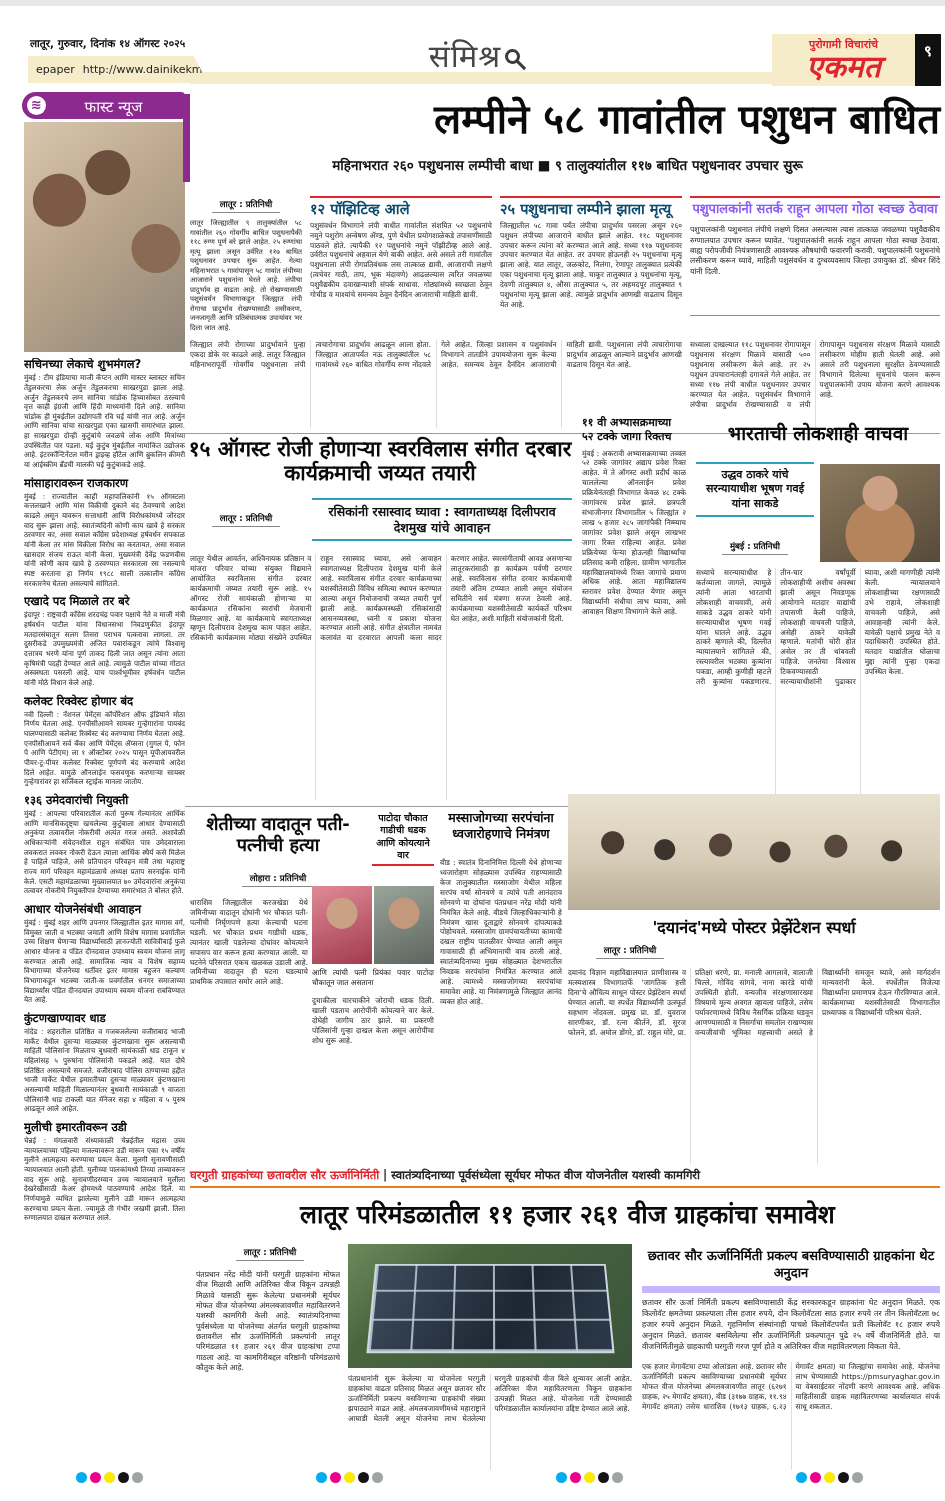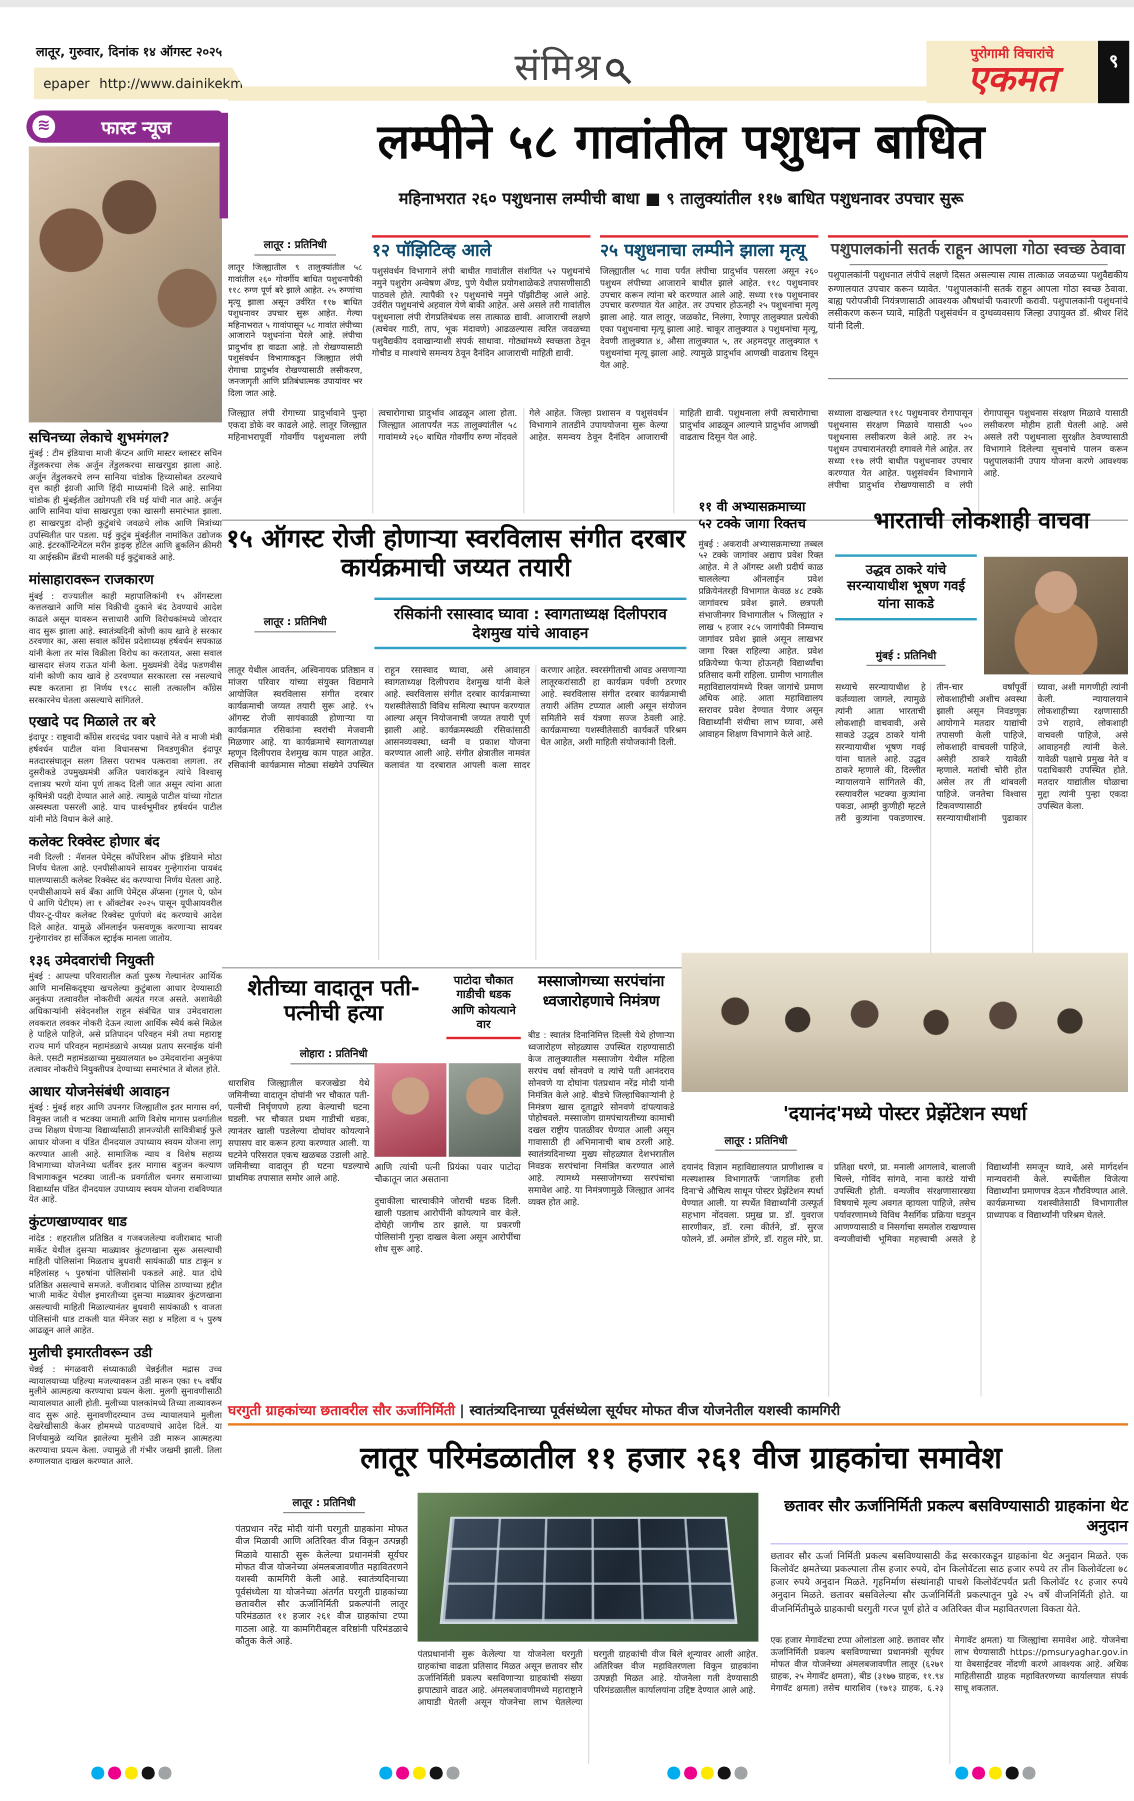--- a/index.html
+++ b/index.html
@@ -16,42 +16,42 @@
 .mh-section{left:0;top:28px;width:945px;text-align:center;font-size:31px;font-weight:normal;color:#474747;letter-spacing:1px}
 .mag{display:inline-block;width:15px;height:15px;border:3px solid #3c3c3c;border-radius:50%;position:relative;top:-3px;left:4px}
 .mag::after{content:"";position:absolute;width:3px;height:13px;background:#3c3c3c;right:-5px;bottom:-10px;transform:rotate(-45deg)}
 .mh-right{left:772px;top:28px;width:143px;height:52px;background:#f6ecca;text-align:center;padding-top:2px}
 .mh-tag{font-size:11px;font-weight:bold;color:#e0262d}
 .mh-brand{font-size:30px;font-weight:bold;font-style:italic;color:#e0262d;line-height:1;margin-top:1px}
 .mh-pageno{left:915px;top:28px;width:26px;height:52px;background:#101010;color:#fff;text-align:center;font-size:15px;font-weight:bold;padding-top:6px}
 
 .fn-head{left:22px;top:86px;width:163px;height:27px;background:#8d2a8f;border-radius:14px 4px 4px 14px;display:flex;align-items:center;gap:8px;padding-left:5px}
 .fn-ic{width:19px;height:19px;background:#fff;border-radius:50%;color:#8d2a8f;font-size:13px;font-weight:bold;text-align:center;line-height:17px}
-.fn-title{color:#fff;font-size:15px;font-weight:bold;flex:1;text-align:center;padding-right:12px}
+.fn-title{color:#fff;font-size:15px;font-weight:normal;flex:1;text-align:center;padding-right:12px}
 .fn-photo{left:24px;top:116px;width:161px;height:230px;background:
  radial-gradient(circle at 22% 34%,#7d5a44 0 26px,transparent 27px),
  radial-gradient(circle at 52% 22%,#6d4f3d 0 22px,transparent 23px),
  radial-gradient(circle at 82% 55%,#8a6a52 0 24px,transparent 25px),
  linear-gradient(140deg,#d9c6ae 0%,#bba68c 45%,#8f8679 100%)}
 .fn-col{left:24px;top:352px;width:161px;height:1106px;overflow:hidden}
 .fn-item{margin-bottom:7px}
 .fn-hl{font-size:11.5px;font-weight:bold;color:#0a0a0a;line-height:1.15;margin-bottom:2px}
 .fn-bd{font-size:7.1px;line-height:1.36;text-align:justify;color:#222}
 
 .jt{font-size:7.3px;line-height:1.36;text-align:justify;color:#222;overflow:hidden}
 .dl{font-size:8.6px;font-weight:bold;text-align:center;color:#111}
 .dl span{display:inline-block;border-bottom:1px solid #888;padding:0 8px 2px}
 .rule{background:#9a9a9a;height:1px}
 .redtop{border-top:2px solid #e0262d}
 
 .purple-strip{left:183px;top:88px;width:7px;height:88px;background:#8d2a8f}
-.lead-hl{left:195px;top:92px;width:745px;text-align:center;font-size:40px;font-weight:bold;color:#0a0a0a;line-height:1.05}
+.lead-hl{left:195px;top:92px;width:745px;text-align:right;font-size:40px;font-weight:bold;color:#0a0a0a;line-height:1.05}
 .lead-sub{left:195px;top:150px;width:745px;text-align:center;font-size:13.5px;font-weight:bold;color:#141414}
 .box-hl{font-size:14.5px;font-weight:bold;color:#0c4a6e;line-height:1.15;margin:3px 0 3px}
-.adv-hl{font-size:13px;font-weight:bold;text-align:center;line-height:1.25;color:#404040;margin:3px 0}
+.adv-hl{font-size:13px;font-weight:bold;text-align:center;line-height:1.25;color:#8b5cf6;margin:3px 0}
 
 .concert-hl{left:188px;top:432px;width:384px;text-align:center;font-size:21px;font-weight:bold;color:#0a0a0a;line-height:1.12}
 .sub-box{border-top:2px solid #2f9fc4;border-bottom:2px solid #2f9fc4;text-align:center;font-size:12.5px;font-weight:bold;color:#101010;padding:4px 2px;line-height:1.25}
 .seats-hl{font-size:11px;font-weight:bold;line-height:1.25;color:#0a0a0a}
 .demo-hl{left:694px;top:414px;width:248px;text-align:center;font-size:19px;font-weight:bold;color:#0a0a0a}
 .demo-sub{border-top:2px solid #2f9fc4;border-bottom:2px solid #2f9fc4;font-size:11px;font-weight:bold;text-align:center;line-height:1.3;padding:4px 1px;color:#101010}
 .ph-uddhav{background:radial-gradient(circle at 50% 30%,#caa184 0 17px,transparent 18px),radial-gradient(circle at 50% 72%,#b4845d 0 34px,transparent 35px),linear-gradient(150deg,#8c7a5f,#574a39)}
 
 .murder-hl{font-size:18px;font-weight:bold;text-align:center;line-height:1.15;color:#0a0a0a}
 .kick{font-size:9.5px;font-weight:bold;text-align:center;line-height:1.3;color:#101010;border-bottom:2px solid #e0262d;padding-bottom:3px}
@@ -71,21 +71,21 @@
 
 .kicker-line{left:190px;top:1161px;width:750px;border-bottom:2px solid #e87d1e;padding-bottom:4px;font-size:11.5px}
 .kicker-red{color:#e0262d;font-weight:bold}
 .kicker-dark{color:#222;font-weight:bold}
 .solar-hl{left:195px;top:1190px;width:745px;text-align:center;font-size:25px;font-weight:bold;color:#0a0a0a}
 .ph-solar{background:linear-gradient(140deg,#6d8a5d 0%,#49663f 30%,#39543a 100%)}
 .panel{position:absolute;left:8%;top:14%;width:84%;height:74%;transform:perspective(300px) rotateX(14deg);background:
  repeating-linear-gradient(90deg,rgba(190,205,215,.85) 0 2px,transparent 2px 40px),
  repeating-linear-gradient(0deg,rgba(190,205,215,.85) 0 2px,transparent 2px 30px),
  linear-gradient(115deg,#3d4c5e 0%,#1d2733 60%,#2c3a49 100%);border:2px solid #cfd8de}
-.solar-box-hl{font-size:13px;font-weight:bold;text-align:right;line-height:1.3;color:#0a0a0a;padding:2px 0 4px;border-bottom:1px solid #c4b5fd}
+.solar-box-hl{font-size:13px;font-weight:bold;text-align:center;line-height:1.3;color:#0a0a0a;padding:2px 0 4px;border-bottom:7px solid #c4b5fd}
 .solar-box-bd{font-size:7.8px;line-height:1.42;text-align:justify;color:#222;padding-top:4px}
 
 .dots{display:flex;gap:3px}
 .dot{width:11px;height:11px;border-radius:50%}
 .d-c{background:#00aeef}.d-m{background:#ec008c}.d-y{background:#ffe800}.d-k{background:#141414}.d-g{background:#a0a4a7}
 .cols2{column-count:2;column-gap:9px;column-rule:1px solid #ddd}
 .cols3{column-count:3;column-gap:9px;column-rule:1px solid #ddd}
 .cols4{column-count:4;column-gap:10px;column-rule:1px solid #ddd}
 .hr{background:#8a8a8a;height:1px}
 </style>

